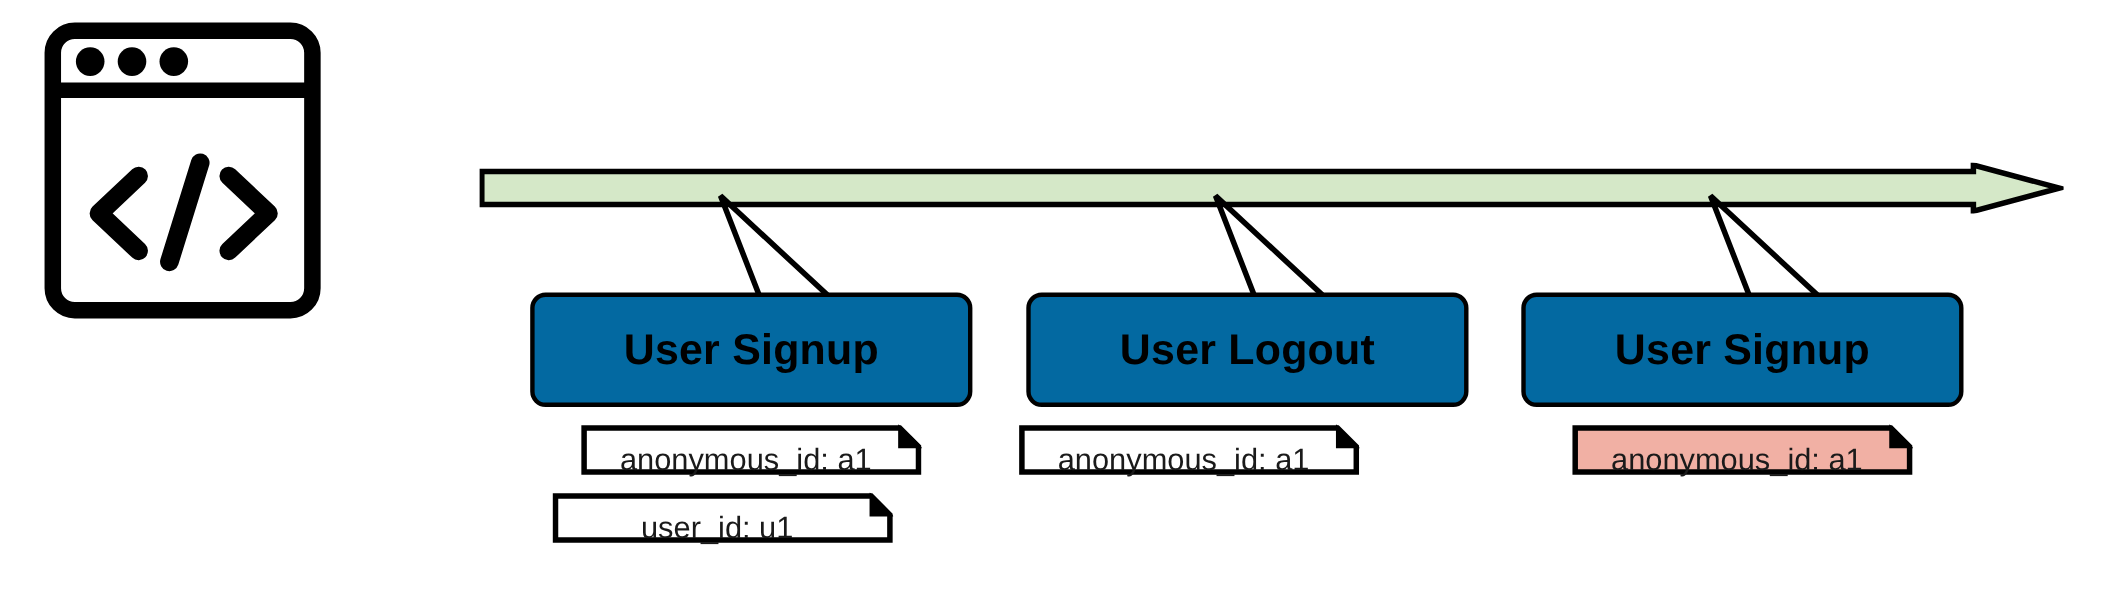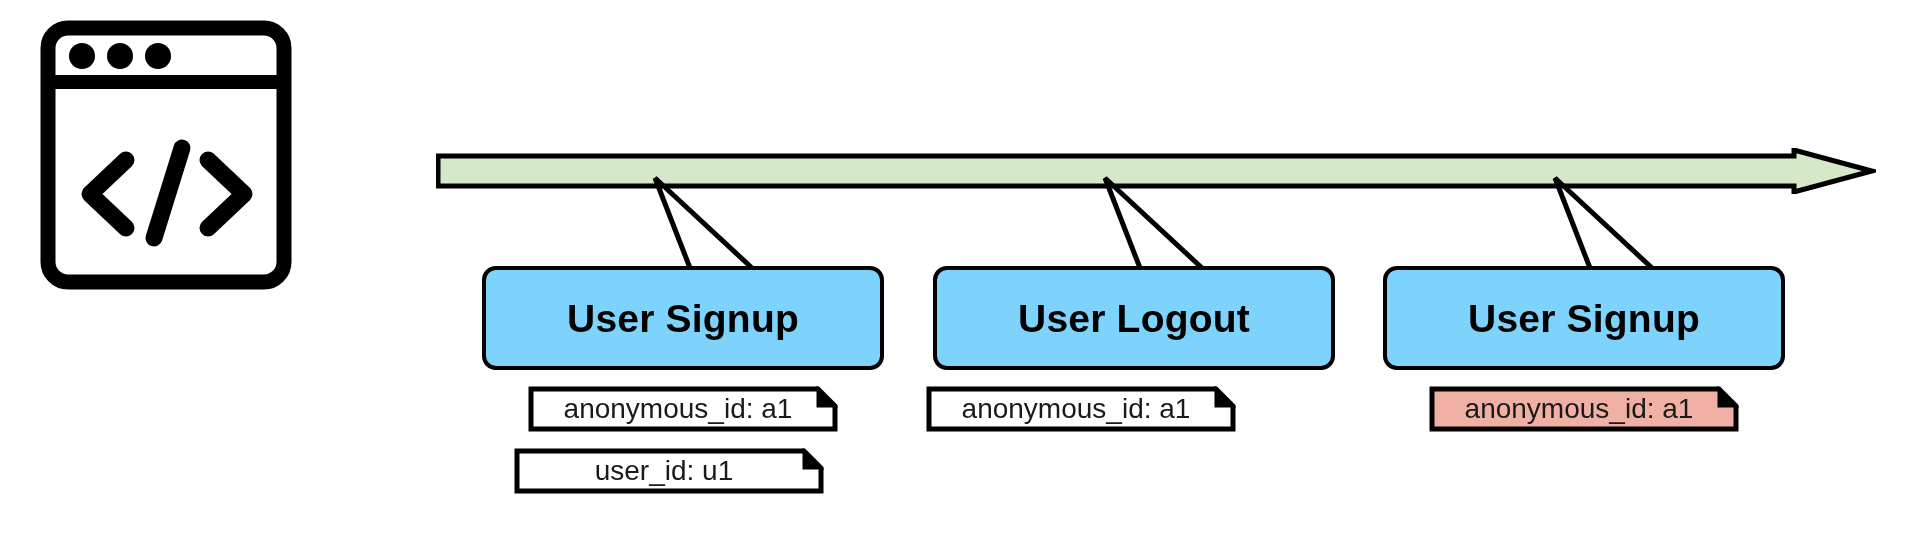--- a/index.html
+++ b/index.html
@@ -52,41 +52,41 @@
   .event-group {
     position: absolute;
     top: 266px;
   }
   .event-box {
     position: relative;
     box-sizing: border-box;
     height: 104px;
     border: 4px solid #000000;
     border-radius: 14px;
-    background: #7dd3fc;
+    background: #0369a1;
     display: flex;
     align-items: center;
     justify-content: center;
   }
   .event-label {
     font-size: 39px;
     font-weight: bold;
     color: #000000;
     letter-spacing: 0.2px;
     line-height: 1;
   }
 
   
   .note {
     position: relative;
     box-sizing: border-box;
     height: 46px;
     margin-top: 16px;
     display: flex;
-    align-items: center;
+    align-items: flex-end;
     justify-content: center;
   }
   .note-svg {
     position: absolute;
     left: 0;
     top: 0;
     width: 100%;
     height: 100%;
   }
   .note-text {
@@ -139,21 +139,21 @@
     <div class="event-box">
       <span class="event-label">User Signup</span>
     </div>
     <div class="note" style="width:310px; margin-left:46px;">
       <svg class="note-svg" viewBox="0 0 310 46" preserveAspectRatio="none">
         <polygon points="3,3 290,3 307,20 307,43 3,43" fill="#ffffff" stroke="#000000" stroke-width="5" stroke-linejoin="miter"></polygon>
         <polygon points="290,3 307,20 290,20" fill="#000000" stroke="#000000" stroke-width="3"></polygon>
       </svg>
       <span class="note-text">anonymous_id: a1</span>
     </div>
-    <div class="note" style="width:310px; margin-left:32px;">
+    <div class="note" style="width:310px; margin-left:20px;">
       <svg class="note-svg" viewBox="0 0 310 46" preserveAspectRatio="none">
         <polygon points="3,3 290,3 307,20 307,43 3,43" fill="#ffffff" stroke="#000000" stroke-width="5" stroke-linejoin="miter"></polygon>
         <polygon points="290,3 307,20 290,20" fill="#000000" stroke="#000000" stroke-width="3"></polygon>
       </svg>
       <span class="note-text">user_id: u1</span>
     </div>
   </div>
 
   <div class="event-group" style="left:933px; width:402px;">
     <div class="event-box">

